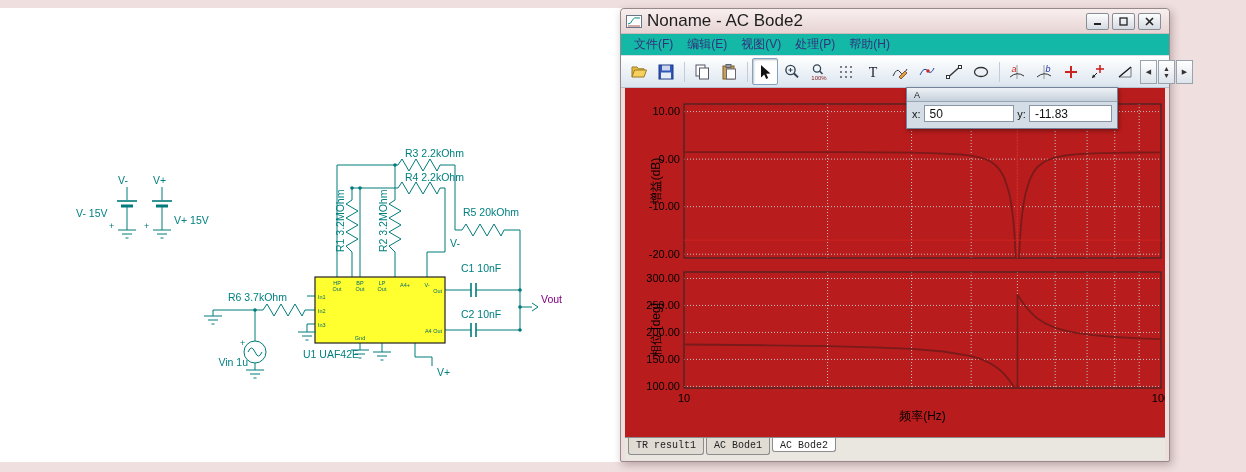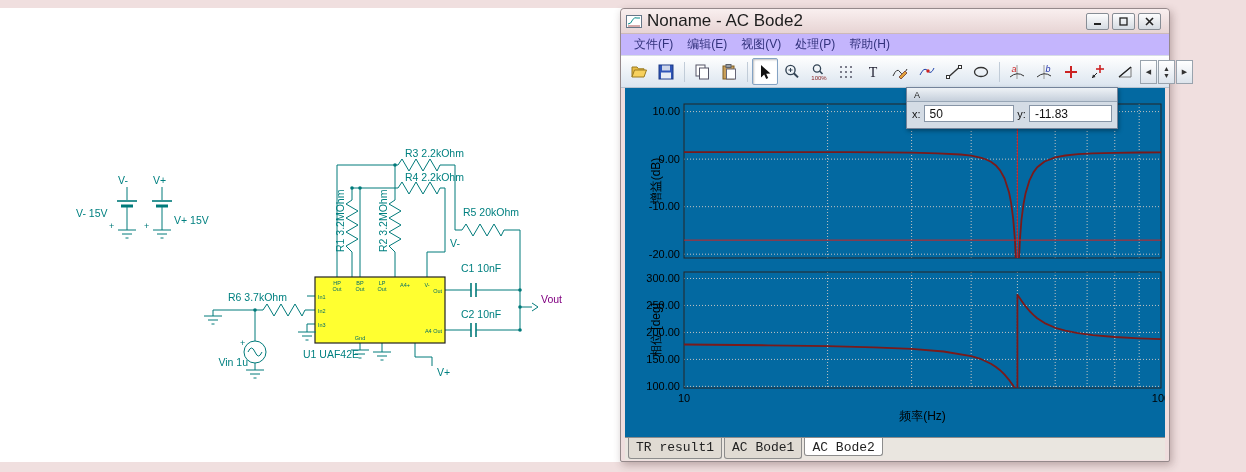--- a/index.html
+++ b/index.html
@@ -21,54 +21,54 @@
     position:absolute;left:620px;top:8px;width:550px;height:454px;
     box-sizing:border-box;background:#efdede;border:1px solid #95898b;
     border-radius:4px 4px 2px 2px;box-shadow:2px 3px 8px rgba(60,30,30,.3);
   }
   .titlebar{height:24px;display:flex;align-items:center;padding:0 8px 0 5px;
     background:linear-gradient(#f9efef,#e7d4d4);border-bottom:1px solid #cdb9b9;
     border-radius:4px 4px 0 0}
   .title-text{flex:1;font-size:17px;color:#1d1d1d;margin-left:5px;white-space:nowrap}
   .win-btn{width:21px;height:15px;margin-left:3px;border:1px solid #878d95;border-radius:2px;
     background:linear-gradient(#fdfdfe,#d5dbe2);display:flex;align-items:center;justify-content:center}
-  .menubar{height:21px;background:#c4b5fd;border-bottom:1px solid #d8dee6;
+  .menubar{height:21px;background:#14b8a6;border-bottom:1px solid #d8dee6;
     display:flex;align-items:center;padding-left:6px}
   .menu-item{font-size:12px;color:#32327c;padding:2px 7px;white-space:nowrap}
   .toolbar{height:31px;background:linear-gradient(#ffffff,#dbe5ef);border-bottom:1px solid #b6c2cf;
     display:flex;align-items:center;padding:0 5px}
   .tb-btn{width:24px;height:25px;display:flex;align-items:center;justify-content:center;
     border:1px solid transparent;border-radius:2px;margin-right:1px;flex:0 0 auto}
   .tb-btn.selected{background:#fff;border:1px solid #84a3c4;box-shadow:inset 1px 1px 2px rgba(0,0,0,.25)}
   .tb-sep{width:1px;height:20px;background:#c1ccd8;margin:0 4px;flex:0 0 auto}
   .tb-spacer{flex:1}
   .nav-btn{width:15px;height:22px;border:1px solid #99a3ad;background:linear-gradient(#fff,#dde4ec);
     font-size:7px;color:#333;display:flex;flex-direction:column;align-items:center;justify-content:center;
     margin-left:1px;flex:0 0 auto}
-  .client{margin:0 4px 4px;background:#0369a1;height:372px;position:relative;overflow:hidden}
+  .client{margin:0 4px 4px;background:#b91c1c;height:372px;position:relative;overflow:hidden}
   #plots-svg{position:absolute;left:0;top:0}
   .grid{stroke:#c2c2c2;stroke-dasharray:1 2;stroke-width:1}
   .plot-border{fill:none;stroke:#262626;stroke-width:1}
   .tick{font:11px "Liberation Sans",sans-serif;fill:#000}
   .axis-label{font:12px "Liberation Sans",sans-serif;fill:#000}
   
   .cursor-panel{position:absolute;left:285px;top:78px;width:212px;height:42px;z-index:40;
     background:#d4dce5;border:1px solid #73839a;box-shadow:1px 2px 4px rgba(0,0,0,.35);box-sizing:border-box}
   .cp-header{height:13px;background:linear-gradient(#eef2f6,#c5cfdb);border-bottom:1px solid #97a6b6;
     font-size:9px;color:#222;display:flex;align-items:center;padding-left:7px}
   .cp-body{display:flex;align-items:center;padding:3px 5px;gap:3px;font-size:11px;color:#111}
   .cp-label{flex:0 0 auto}
   .cp-input{background:#fff;border:1px solid #8795a6;height:15px;font-size:12px;padding:0 5px;
     display:flex;align-items:center;box-sizing:content-box}
   .cp-x{width:82px}.cp-y{width:74px}
   
   .tabbar{position:absolute;left:0;right:0;bottom:0;height:22px;border-top:1px solid #8c8c8c;
     background:#eae6e0;display:flex;align-items:flex-start;padding-left:3px;
     font-family:"Liberation Mono","DejaVu Sans Mono",monospace;z-index:10}
-  .tab{font-size:13px;color:#222;padding:2px 7px 3px;border:1px solid #8c8c8c;border-top:none;
+  .tab{font-size:10px;color:#222;padding:2px 7px 3px;border:1px solid #8c8c8c;border-top:none;
     background:#e0dbd3;margin-right:2px;border-radius:0 0 3px 3px;white-space:nowrap}
   .tab.active{background:#ffffff;padding-bottom:0}
 </style>
 </head>
 <body>
 
 <svg id="schematic-svg" width="622" height="472">
   <rect x="0" y="8" width="622" height="454" fill="#ffffff"></rect>
 
   <g>

